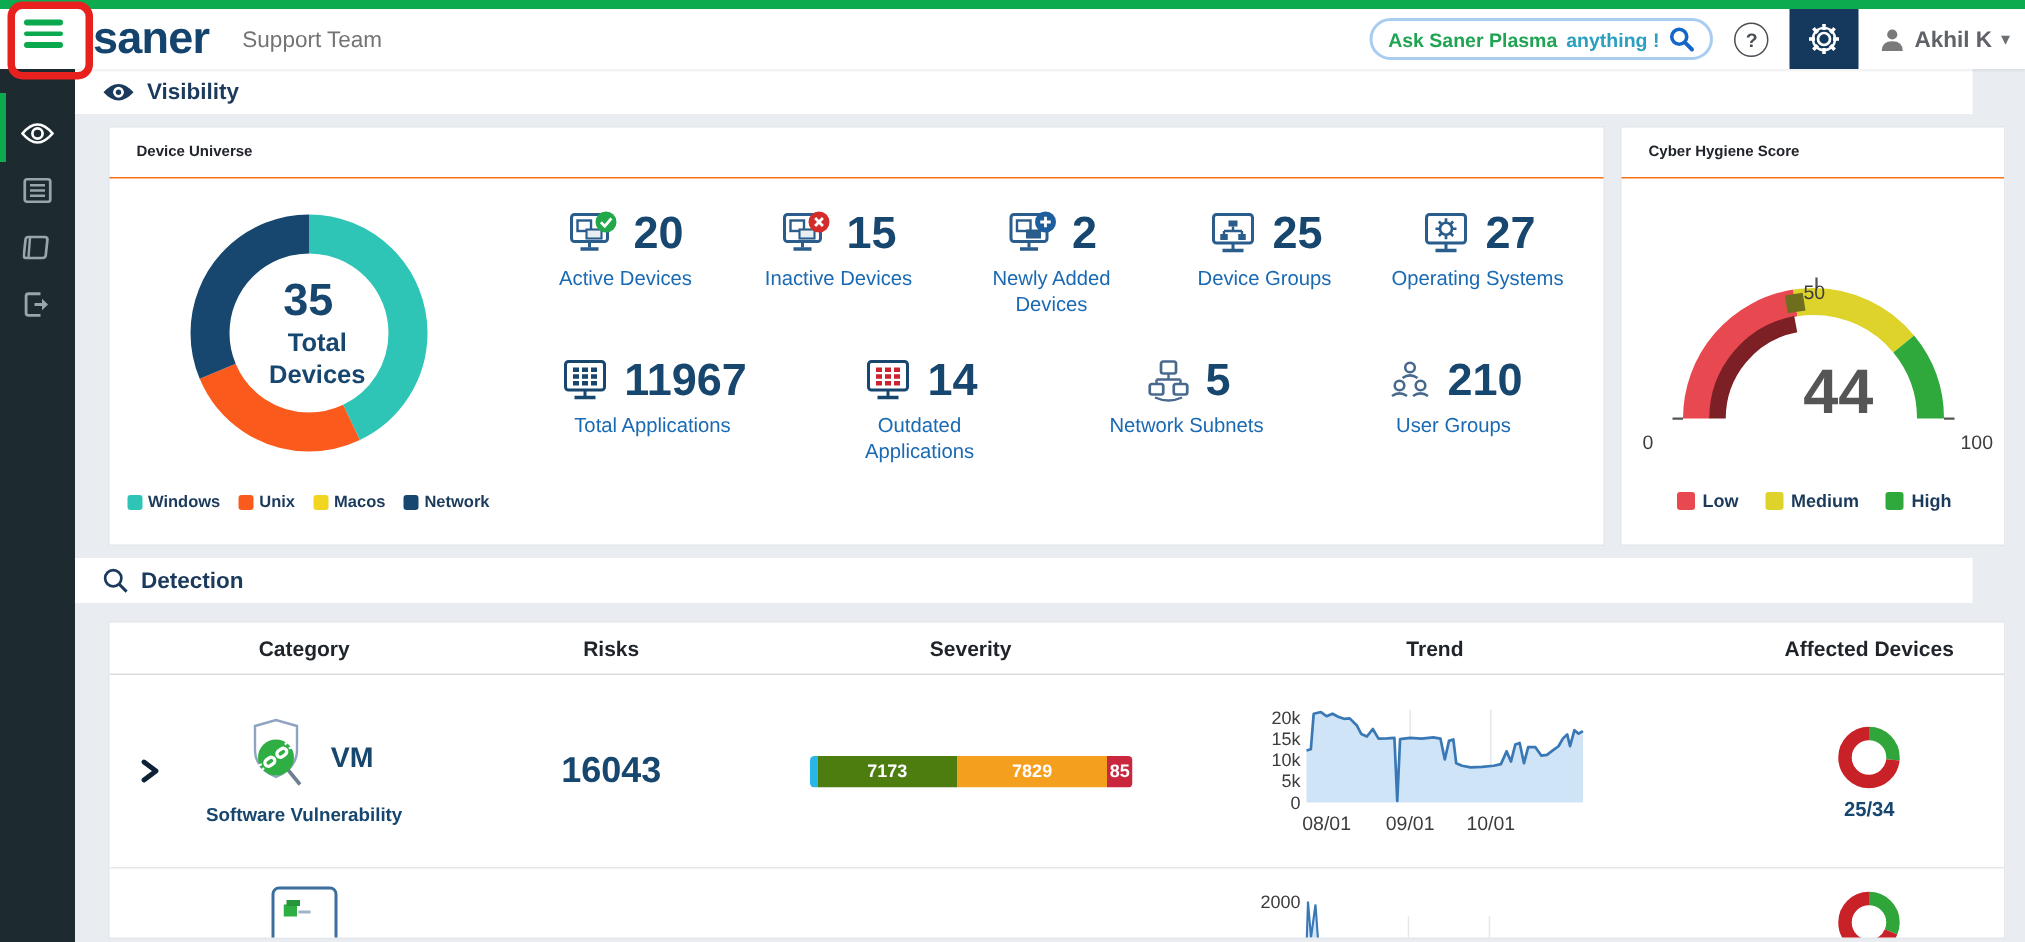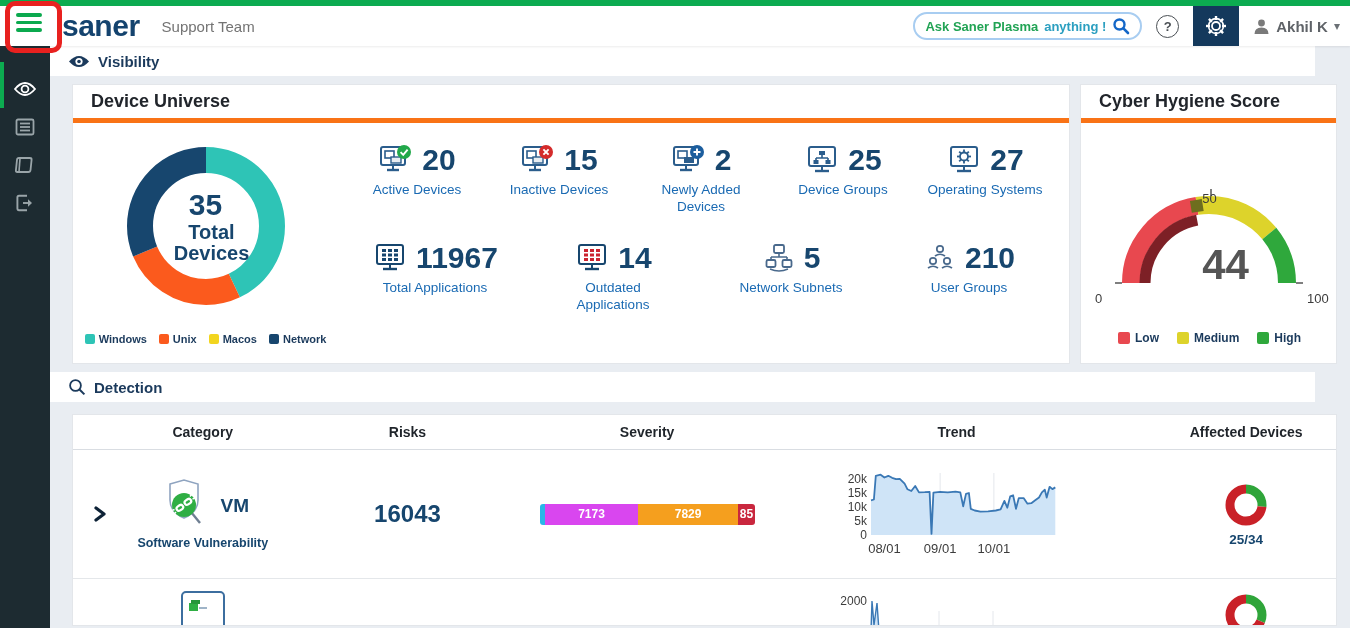--- a/index.html
+++ b/index.html
@@ -21,29 +21,29 @@
   .user .name{font-size:15px;font-weight:bold;color:#5f6368;}
   .user .chev{color:#6b7075;font-size:12px;}
   .sidebar{position:absolute;left:0;top:46px;width:50px;height:582px;background:#1d2b31;z-index:2;}
   .sidebar .active-bar{position:absolute;left:0;top:16px;width:4px;height:46px;background:#0cab50;}
   .side-item{height:38px;display:flex;align-items:center;justify-content:center;cursor:pointer;}
   .sidebar .stack{padding-top:24px;display:flex;flex-direction:column;}
   .main{position:absolute;left:50px;top:46px;width:1300px;height:582px;background:#e9edf2;}
   .section-bar{width:1265px;height:30px;background:#fff;display:flex;align-items:center;gap:8px;padding-left:18px;box-sizing:border-box;font-size:15px;font-weight:bold;color:#1b3a5c;}
   .cards-row{margin:8px 13px 0 22px;display:flex;gap:10px;height:280px;}
   .card{background:#fff;border:1px solid #e3e6ea;box-sizing:border-box;}
-  .card .card-title{height:33px;line-height:33px;padding-left:18px;font-size:18px;font-weight:bold;color:#21252b;border-bottom:5px solid #f97316;}
+  .card .card-title{height:33px;line-height:33px;padding-left:18px;font-size:10px;font-weight:bold;color:#21252b;border-bottom:1px solid #f97316;}
   .du-card{width:998px;}
   .chs-card{width:257px;position:relative;}
   .du-body{display:flex;}
   .donut-block{width:265px;padding-top:10px;display:flex;flex-direction:column;align-items:center;}
   .donut-wrap{position:relative;width:186px;height:186px;}
   .donut-center{position:absolute;left:0;top:0;width:186px;height:186px;display:flex;flex-direction:column;align-items:center;justify-content:center;color:#17466e;font-weight:bold;}
   .donut-center .big{font-size:30px;}
-  .donut-center .lab{font-size:20px;line-height:21px;white-space:pre-line;text-align:center;margin-left:12px;}
+  .donut-center .lab{font-size:17px;line-height:21px;white-space:pre-line;text-align:center;margin-left:12px;}
   .legend{display:flex;gap:12px;margin-top:14px;}
   .legend .li{display:flex;align-items:center;gap:4px;font-size:11px;font-weight:bold;color:#1b3a5c;}
   .legend .sw{width:10px;height:10px;border-radius:2px;display:inline-block;}
   .stats-block{flex:1;padding:20px 0 0 8px;}
   .stats-row{display:flex;}
   .stat{width:142px;display:flex;flex-direction:column;align-items:center;margin-bottom:26px;}
   .stats-row.r2 .stat{width:178px;}
   .stat .top{display:flex;align-items:center;gap:8px;}
   .stat .num{font-size:30px;font-weight:bold;color:#17466e;}
   .stat .lbl{font-size:13.5px;color:#1a6ab3;margin-top:4px;text-align:center;line-height:17px;max-width:120px;}
@@ -435,21 +435,21 @@
             </g>
           </svg>
           <span class="cat-code">VM</span>
         </div>
         <span class="cat-name">Software Vulnerability</span>
       </div>
       <div class="c3 risks">16043</div>
       <div class="c4">
         <div class="sev-bar" id="sev-bar-1">
             <span style="width: 2.69429%; background: rgb(41, 182, 232);"></span>
-            <span style="width: 42.947%; background: #d946ef;">7173</span>
+            <span style="width: 42.947%; background: #4d7c0f;">7173</span>
             <span style="width: 46.8746%; background: rgb(245, 159, 30);">7829</span>
             <span style="width: 7.48413%; background: rgb(201, 39, 62);">85</span>
           </div>
       </div>
       <div class="c5">
         <svg id="trend-1" width="236" height="94" viewBox="0 0 236 94" style="display:block;margin:0 auto;">
             <line x1="101.12" y1="6" x2="101.12" y2="68" stroke="#e4e7ec" stroke-width="1"></line>
             <line x1="154.88" y1="6" x2="154.88" y2="68" stroke="#e4e7ec" stroke-width="1"></line>
             <path d="M 32.0,33.3 L 34.9,32.5 L 36.8,8.8 L 41.6,7.7 L 45.4,10.5 L 49.3,8.8 L 53.1,10.8 L 57.0,12.2 L 60.8,11.9 L 65.6,16.7 L 68.5,22.3 L 72.3,24.0 L 76.2,19.0 L 80.0,25.4 L 85.8,25.2 L 90.6,24.9 L 92.5,66.9 L 94.4,25.7 L 101.1,24.9 L 108.8,25.4 L 116.5,24.6 L 121.3,25.4 L 124.2,39.3 L 127.0,26.9 L 129.9,26.0 L 131.8,41.8 L 135.7,43.5 L 141.4,44.6 L 149.1,44.3 L 156.8,43.5 L 161.6,42.4 L 165.4,33.9 L 168.3,40.7 L 171.2,29.4 L 174.1,28.3 L 177.0,41.8 L 179.8,31.1 L 184.6,31.1 L 188.5,36.7 L 192.3,36.2 L 196.2,33.3 L 200.0,30.5 L 202.9,25.4 L 205.8,22.6 L 207.7,30.5 L 210.6,19.8 L 213.4,22.1 L 216.3,20.4 L 216.3,68 L 32.0,68 Z" fill="#cfe4f7" stroke="none"></path>
             <path d="M 32.0,33.3 L 34.9,32.5 L 36.8,8.8 L 41.6,7.7 L 45.4,10.5 L 49.3,8.8 L 53.1,10.8 L 57.0,12.2 L 60.8,11.9 L 65.6,16.7 L 68.5,22.3 L 72.3,24.0 L 76.2,19.0 L 80.0,25.4 L 85.8,25.2 L 90.6,24.9 L 92.5,66.9 L 94.4,25.7 L 101.1,24.9 L 108.8,25.4 L 116.5,24.6 L 121.3,25.4 L 124.2,39.3 L 127.0,26.9 L 129.9,26.0 L 131.8,41.8 L 135.7,43.5 L 141.4,44.6 L 149.1,44.3 L 156.8,43.5 L 161.6,42.4 L 165.4,33.9 L 168.3,40.7 L 171.2,29.4 L 174.1,28.3 L 177.0,41.8 L 179.8,31.1 L 184.6,31.1 L 188.5,36.7 L 192.3,36.2 L 196.2,33.3 L 200.0,30.5 L 202.9,25.4 L 205.8,22.6 L 207.7,30.5 L 210.6,19.8 L 213.4,22.1 L 216.3,20.4" fill="none" stroke="#3a78b5" stroke-width="1.8" stroke-linejoin="round"></path>

